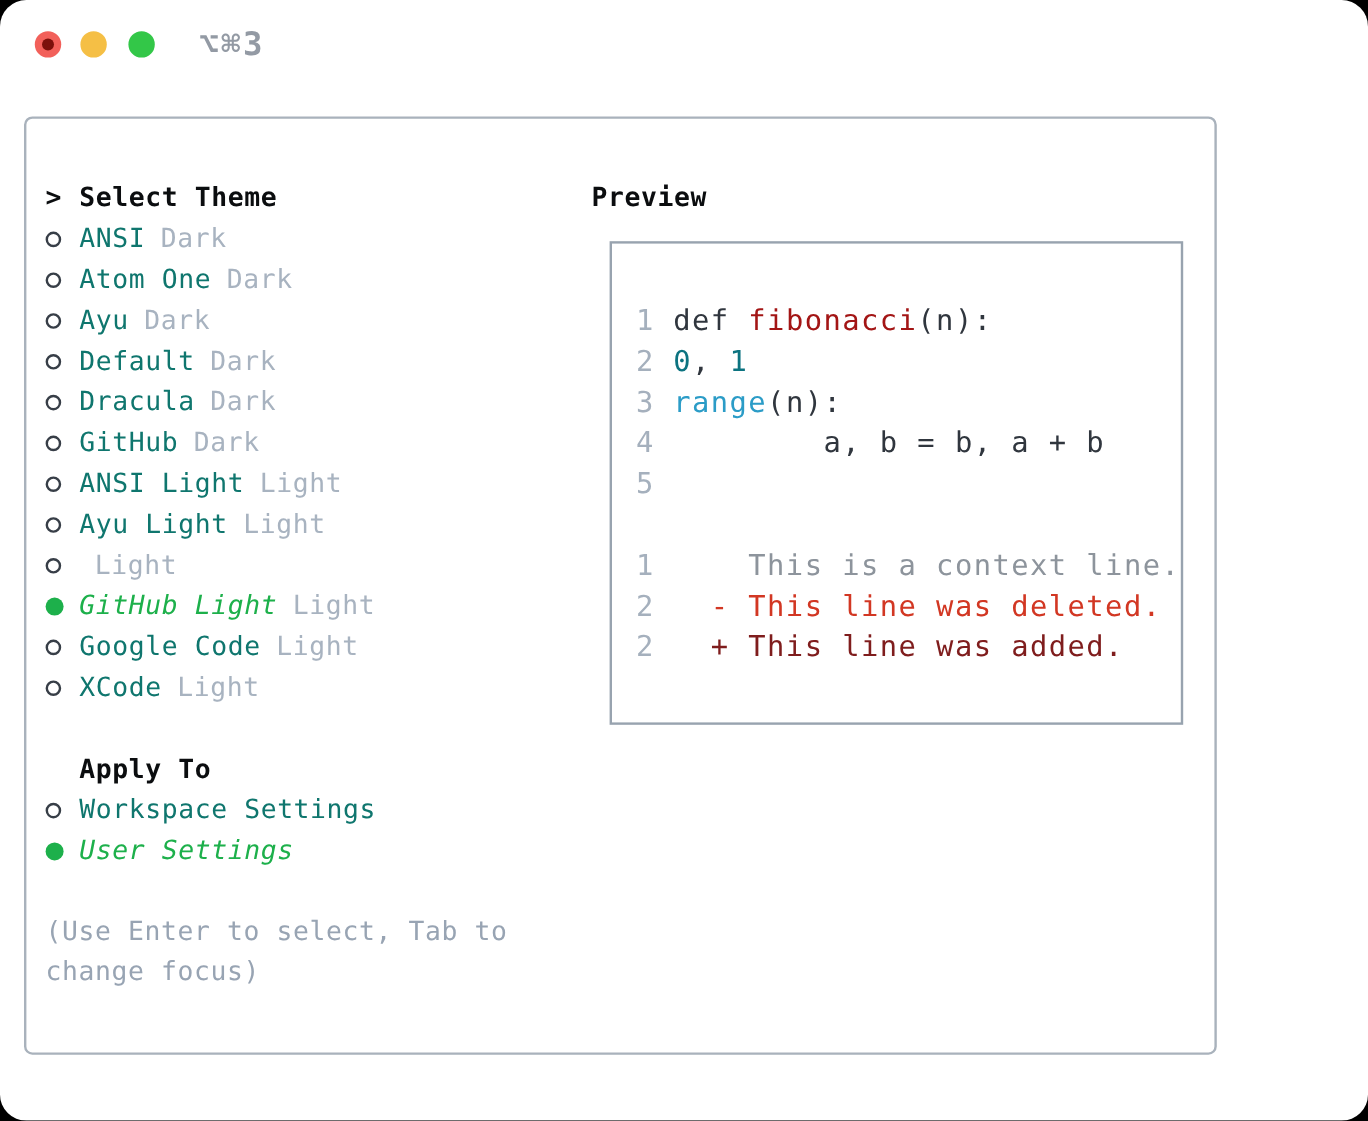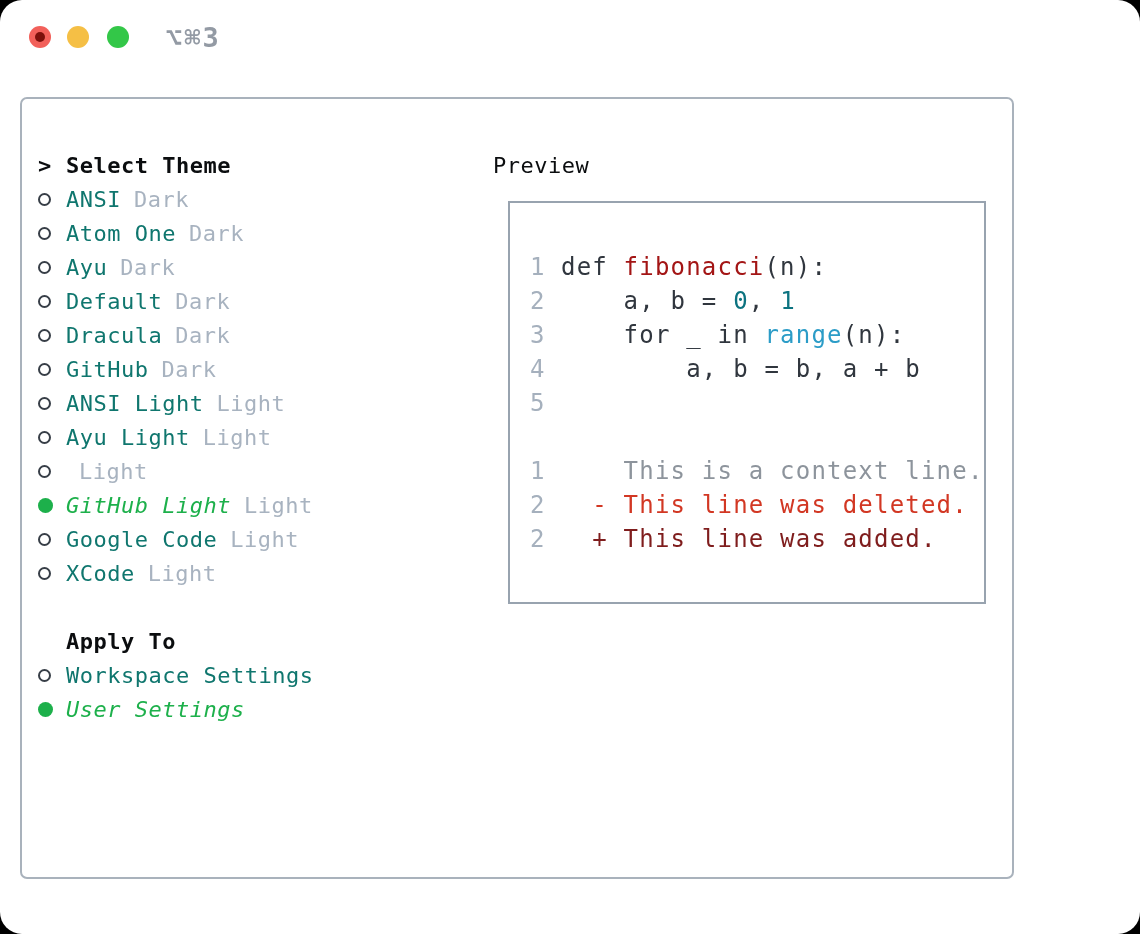--- a/index.html
+++ b/index.html
@@ -30,21 +30,21 @@
   .circle{width:13px;height:13px;border:2px solid #373e47;border-radius:50%;box-sizing:border-box;}
   .circle.sel{width:15px;height:15px;border:none;background:#1db04b;}
   .label{color:#0f766e;}
   .label.green{color:#1db04b;font-style:italic;}
   .variant{color:#a8b3c0;margin-left:13px;}
   .apply-hdr{margin-top:34px;}
   .hint{margin-top:34px;width:436px;line-height:34px;color:#98a4b3;white-space:normal;}
 
   
   .preview-hdr{position:absolute;left:471px;top:49px;height:34px;display:flex;align-items:center;
-               font-size:22px;font-weight:normal;letter-spacing:.5px;color:#0b0d0f;}
+               font-size:22px;font-weight:bold;letter-spacing:.5px;color:#0b0d0f;}
   .preview-box{position:absolute;left:486px;top:102px;width:478px;height:403px;box-sizing:border-box;
                border:2px solid #98a3af;background:#fff;padding:47px 0 0 20px;overflow:hidden;}
   .code-line{height:34px;display:flex;align-items:center;font-size:24px;letter-spacing:1.2px;white-space:pre;}
   .lineno{display:inline-block;width:31px;color:#a5b0bd;flex:none;}
   .c-plain{color:#30363e;}
   .c-func{color:#a31515;}
   .c-num{color:#0c7380;}
   .c-builtin{color:#2b9cc7;}
   .c-context{color:#8d949c;}
   .c-deleted{color:#d23723;}
@@ -91,28 +91,29 @@
         <div class="row apply-hdr">
           <span class="marker"></span>
           <span class="hdr">Apply To</span>
         </div>
 
         <div>
             <div class="row"><span class="marker"><span class="circle"></span></span><span class="label">Workspace Settings</span></div>
             <div class="row"><span class="marker"><span class="circle sel"></span></span><span class="label green">User Settings</span></div>
           </div>
 
+        <div class="hint">(Use Enter to select, Tab to change focus)</div>
       </div>
 
       <div class="preview-hdr">Preview</div>
 
       <div class="preview-box">
           <div class="code-line"><span class="lineno">1</span><span class="c-plain">def </span><span class="c-func">fibonacci</span><span class="c-plain">(n):</span></div>
-          <div class="code-line"><span class="lineno">2</span><span class="c-plain">    a, b = </span><span class="c-num">0</span><span class="c-plain">, </span><span class="c-num">1</span></div>
-          <div class="code-line"><span class="lineno">3</span><span class="c-plain">    for _ in </span><span class="c-builtin">range</span><span class="c-plain">(n):</span></div>
+          <div class="code-line"><span class="lineno">2</span><span class="c-num">0</span><span class="c-plain">, </span><span class="c-num">1</span></div>
+          <div class="code-line"><span class="lineno">3</span><span class="c-builtin">range</span><span class="c-plain">(n):</span></div>
           <div class="code-line"><span class="lineno">4</span><span class="c-plain">        a, b = b, a + b</span></div>
           <div class="code-line"><span class="lineno">5</span></div>
           <div class="code-line"><span class="lineno"></span></div>
           <div class="code-line"><span class="lineno">1</span><span class="c-context">    This is a context line.</span></div>
           <div class="code-line"><span class="lineno">2</span><span class="c-deleted">  - This line was deleted.</span></div>
           <div class="code-line"><span class="lineno">2</span><span class="c-added">  + This line was added.</span></div>
         </div>
 
     </div>
   </div>

